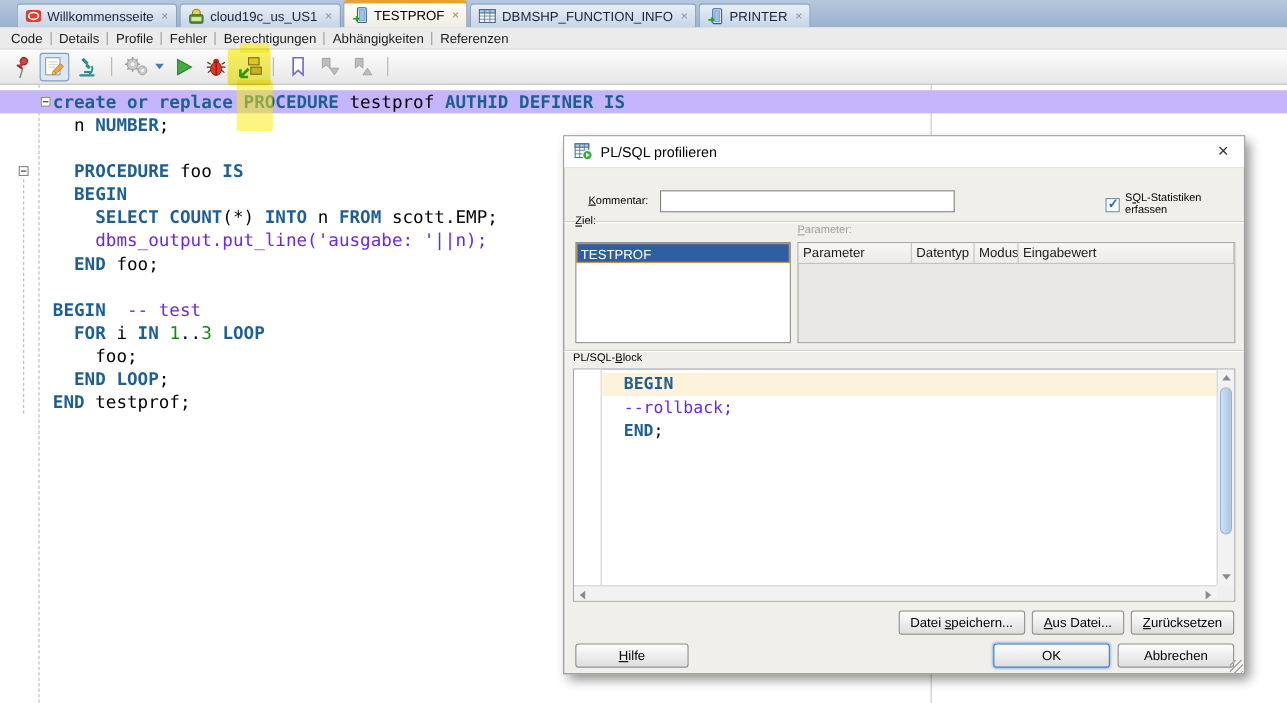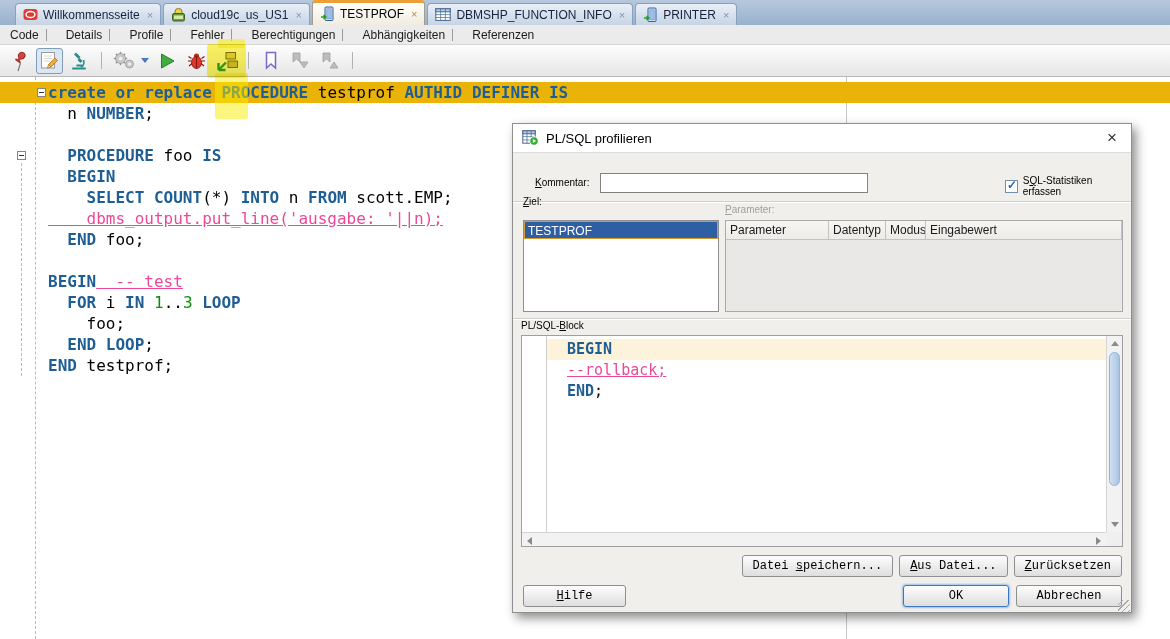--- a/index.html
+++ b/index.html
@@ -11,21 +11,21 @@
   .tab{height:21px;display:flex;align-items:center;gap:5px;padding:0 7px;margin-right:2px;
        border:1px solid #87a1bf;border-bottom:none;border-radius:4px 4px 0 0;
        background:linear-gradient(#e9eff7,#c6d4e5);font-size:12px;color:#15233c;cursor:default;}
   .tab.active{height:22px;background:linear-gradient(#fffefa,#f0ece1);border-color:#a39d8e;
        border-top:3px solid #ed9f37;color:#000;}
   .tabclose{font-size:11px;color:#8795a8;margin-left:2px;}
   .tab.active .tabclose{color:#b08a4a;}
   .tabicon{display:flex;align-items:center;}
 
   
-  .subtabbar{height:19px;background:#ebebeb;display:flex;align-items:center;padding-left:3px;font-size:12px;color:#1c1c1c;gap:12px;}
+  .subtabbar{height:19px;background:#ebebeb;display:flex;align-items:center;padding-left:3px;font-size:12px;color:#1c1c1c;}
   .subtab{padding:0 7px;border-right:1px solid #9a9a9a;line-height:12px;height:12px;}
   .subtab:last-child{border-right:none;}
 
   
   .toolbar{position:relative;z-index:3;height:33px;background:linear-gradient(#fdfdfd,#e6e6e6);
        border-top:1px solid #d6d6d6;border-bottom:1px solid #b8b8b8;box-sizing:border-box;
        display:flex;align-items:center;padding-left:6px;gap:3px;overflow:visible;}
   .tbtn{width:27px;height:26px;display:flex;align-items:center;justify-content:center;border-radius:3px;position:relative;}
   .tbtn.pressed{border:1px solid #7f9db9;background:#dbe7f3;box-sizing:border-box;}
   .tbtn.wide{width:40px;}
@@ -38,24 +38,24 @@
   .smear-above{position:absolute;top:-9px;left:5px;width:27px;height:9px;background:rgba(250,238,2,.55);
        mix-blend-mode:multiply;pointer-events:none;border-radius:2px;}
 
   
   .editor{position:relative;height:562px;background:#fff;font-family:"DejaVu Sans Mono","Liberation Mono",monospace;font-size:16px;}
   .gutter-dash{position:absolute;left:35px;top:0;bottom:0;border-left:1px dashed #b9b9b9;}
   .scope-dash{position:absolute;left:21px;top:86px;height:213px;border-left:1px dashed #b9b9b9;}
   .margin-line{position:absolute;left:846px;top:0;bottom:0;border-left:1px solid #c6c6c6;}
   .code{position:absolute;left:0;top:5px;right:0;}
   .line{height:21px;line-height:21px;white-space:pre;padding-left:48px;color:#000;}
-  .line.hl{background:#eab308;}
+  .line.hl{background:#c4b5fd;}
   .kw{color:#1e5e94;font-weight:bold;}
   .pl{color:#000;}
-  .cm{color:#ec4899;text-decoration:underline;}
+  .cm{color:#6d28d9;}
   .num{color:#0a8f0a;}
   .foldbox{position:absolute;width:9px;height:9px;background:#fff;border:1px solid #848484;box-sizing:border-box;}
   .foldbox::before{content:'';position:absolute;left:1px;top:3px;width:5px;height:1px;background:#333;}
 
   
   .dialog{position:absolute;left:512px;top:123px;width:620px;height:490px;background:#f0efec;
        border:1px solid #8f8f8f;box-sizing:border-box;box-shadow:4px 5px 10px rgba(0,0,0,.45);z-index:10;font-size:12px;}
   .dlg-title{height:28px;background:#fff;border-bottom:1px solid #dcdcdc;display:flex;align-items:center;gap:7px;padding:0 9px;font-size:13px;color:#000;}
   .dlg-close{margin-left:auto;font-size:17px;color:#333;width:20px;text-align:center;line-height:20px;}
   .dlg-body{position:relative;height:460px;}
@@ -84,21 +84,21 @@
   .arr.up::before{content:'';position:absolute;left:4px;top:4px;border-left:4px solid transparent;border-right:4px solid transparent;border-bottom:5px solid #8a8a8a;}
   .arr.down::before{content:'';position:absolute;left:4px;top:5px;border-left:4px solid transparent;border-right:4px solid transparent;border-top:5px solid #8a8a8a;}
   .hscroll{position:absolute;left:0;right:16px;bottom:0;height:14px;background:#f2f2f2;border-top:1px solid #d4d4d4;box-sizing:border-box;}
   .harr{position:absolute;top:0;width:14px;height:13px;}
   .harr.left{left:1px;} .harr.right{right:1px;}
   .harr.left::before{content:'';position:absolute;top:4px;left:4px;border-top:4px solid transparent;border-bottom:4px solid transparent;border-right:5px solid #8a8a8a;}
   .harr.right::before{content:'';position:absolute;top:4px;left:5px;border-top:4px solid transparent;border-bottom:4px solid transparent;border-left:5px solid #8a8a8a;}
   .scroll-corner{position:absolute;right:0;bottom:0;width:16px;height:14px;background:#efefef;}
   .btnrow1{position:absolute;right:9px;top:402px;display:flex;gap:6px;}
   .btnrow2{position:absolute;right:9px;top:432px;display:flex;gap:7px;}
-  .btn{height:22px;padding:0 14px;font-size:12px;font-family:Liberation Mono, monospace;color:#000;
+  .btn{height:22px;padding:0 14px;font-size:12px;font-family:Liberation Sans, sans-serif;color:#000;
        background:linear-gradient(#fdfdfd,#dedede);border:1px solid #8f8f8f;border-radius:3px;}
   .help-btn{position:absolute;left:10px;top:432px;width:103px;}
   .ok-btn{width:106px;border:1px solid #3a78c2;box-shadow:0 0 2px 1px rgba(90,150,220,.55);}
   .btnrow2 .btn:last-child{width:106px;}
   .btnrow1 .btn{padding:0 10px;}
   .grip{position:absolute;right:1px;bottom:1px;width:12px;height:12px;
        background:repeating-linear-gradient(135deg,transparent 0 3px,#a8a8a8 3px 4px);}
   u{text-decoration:underline;}
 </style>
 </head>

